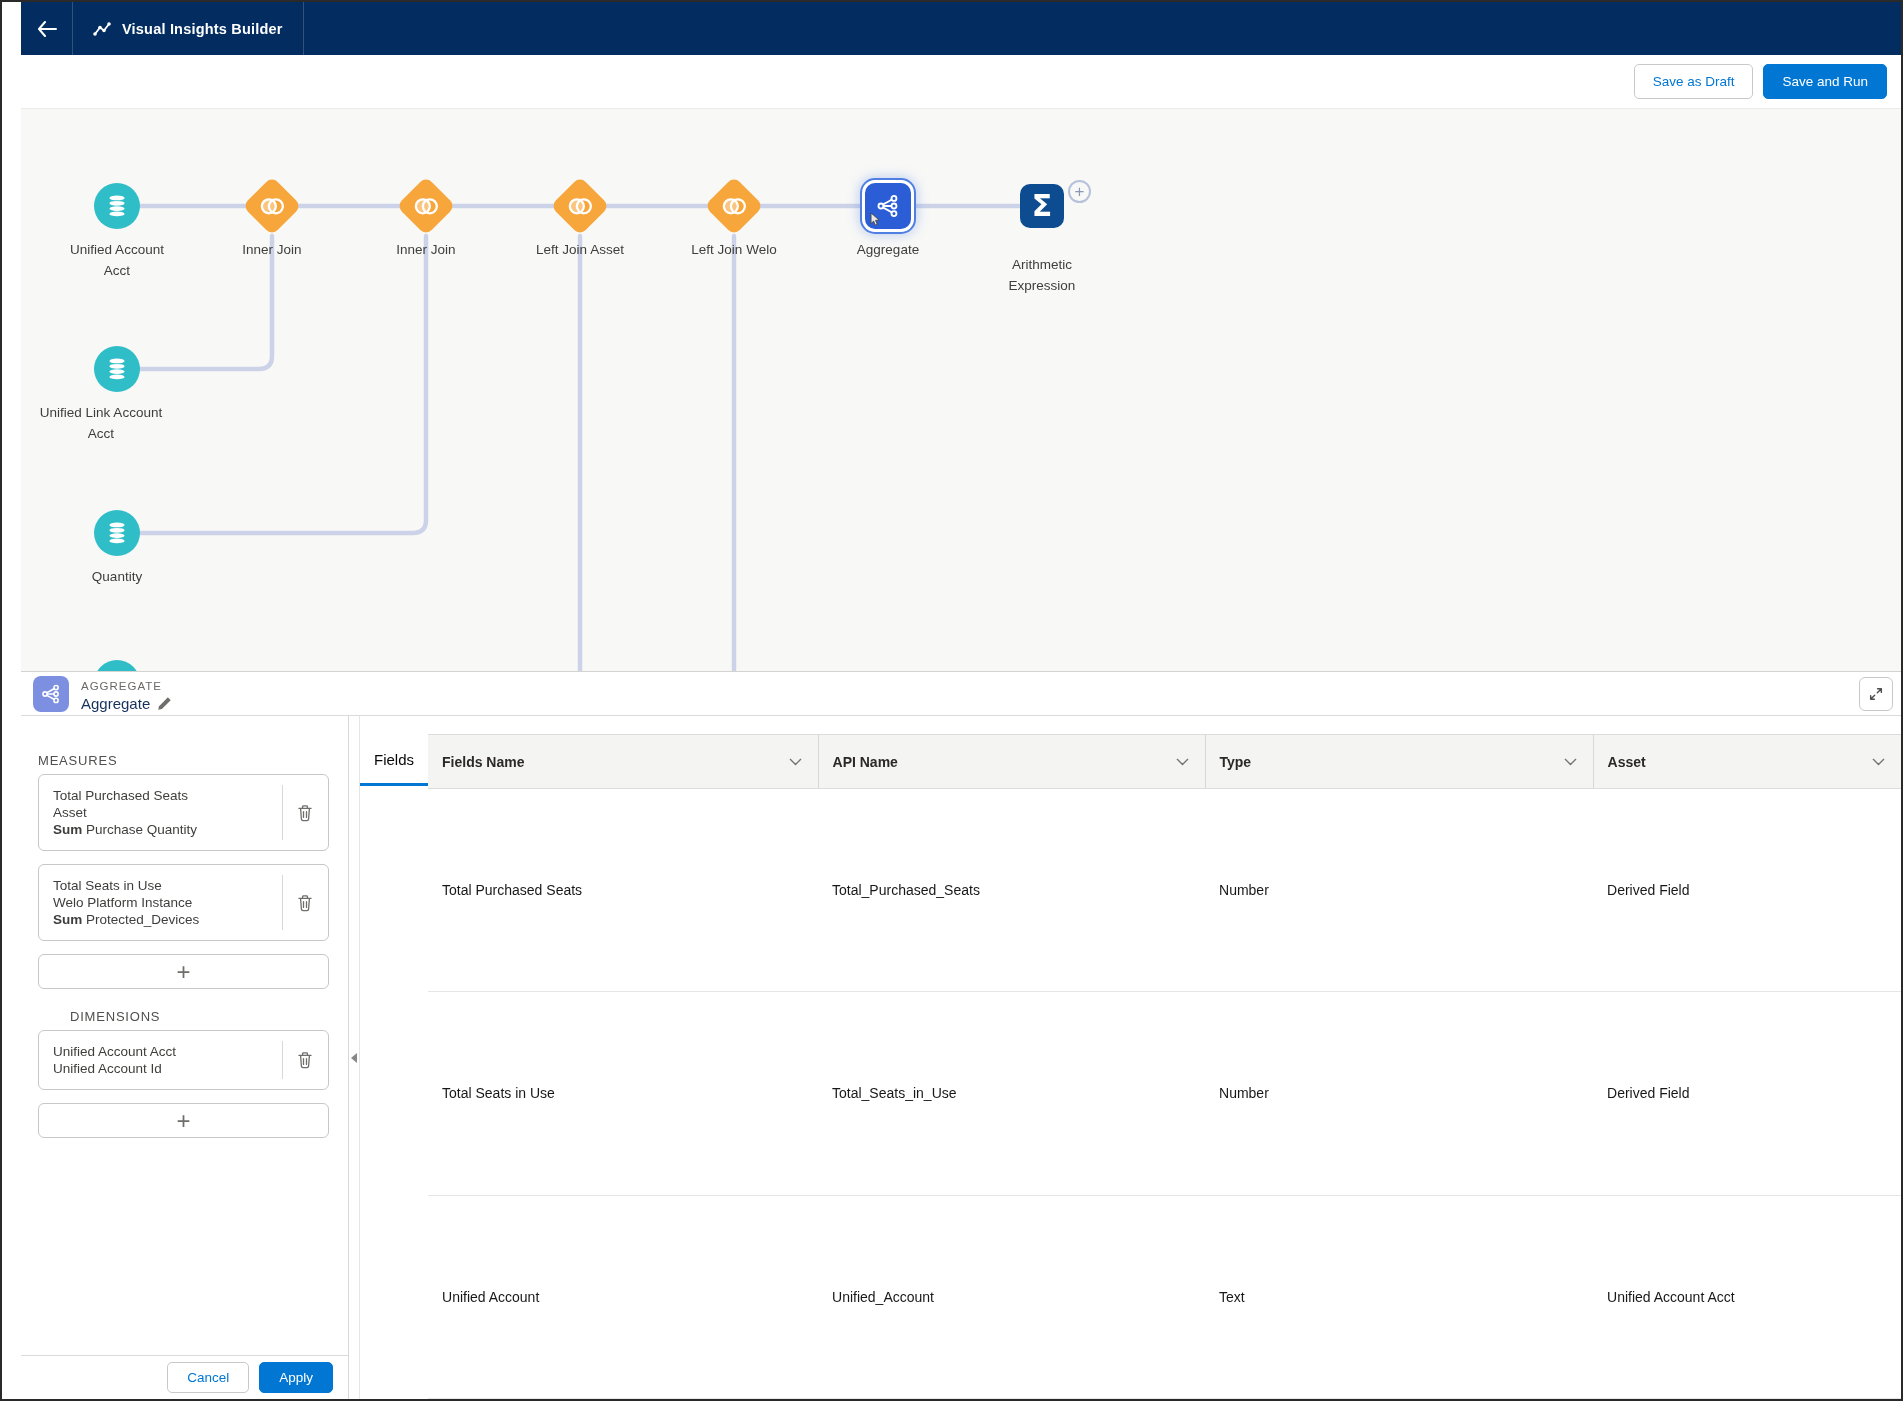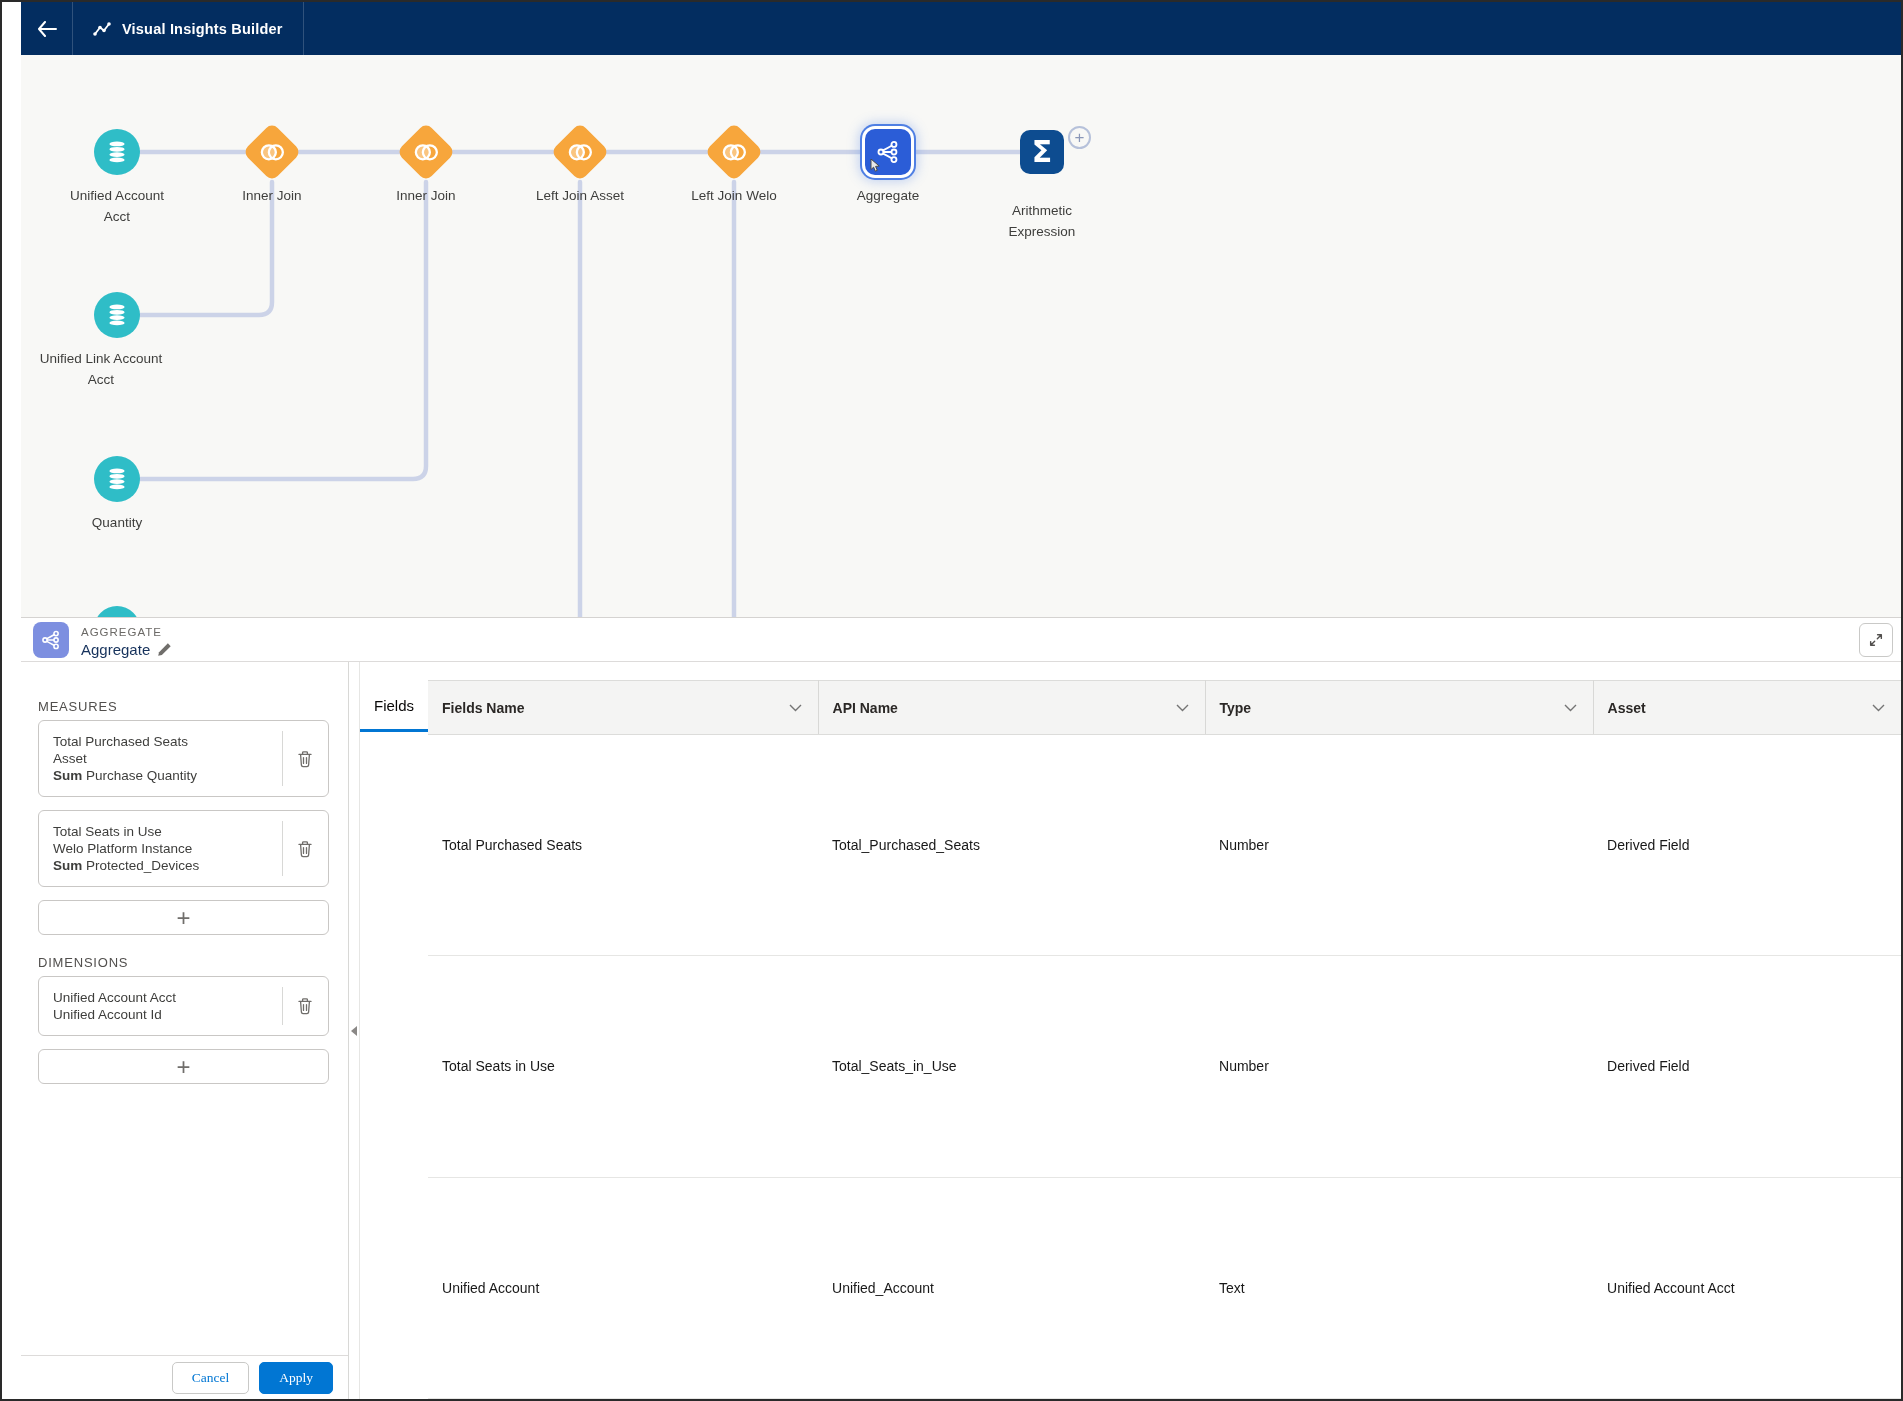--- a/index.html
+++ b/index.html
@@ -47,23 +47,23 @@
   .splitter { width:11px; flex:0 0 auto; border-right:1px solid #e6e6e4; display:flex; align-items:center; justify-content:center; cursor:pointer; }
   .splitter .tri { width:0; height:0; border-top:5px solid transparent; border-bottom:5px solid transparent; border-right:6px solid #8a8886; }
   .content { flex:1 1 auto; min-width:0; display:flex; flex-direction:row; }
 
   .sec-label { font-size:13px; letter-spacing:.8px; color:#514f4d; margin-bottom:6px; }
   .card { border:1px solid #c9c7c5; border-radius:6px; display:flex; align-items:stretch; margin-bottom:13px; background:#fff; }
   .card .ctext { flex:1 1 auto; padding:12px 6px 12px 14px; font-size:13.5px; line-height:17px; color:#3e3e3c; }
   .card .cdel { width:46px; flex:0 0 auto; display:flex; align-items:center; justify-content:center; position:relative; cursor:pointer; }
   .card .cdel::before { content:''; position:absolute; left:0; top:10px; bottom:10px; width:1px; background:#d8d8d6; }
   .add-card { border:1px solid #c9c7c5; border-radius:6px; height:35px; display:flex; align-items:center; justify-content:center; color:#706e6b; font-size:24px; font-weight:300; line-height:30px; cursor:pointer; margin-bottom:13px; background:#fff; }
-  .dims-label { margin-top:20px; }
+  .dims-label { margin-top:20px;margin-left:32px; }
   .side-foot { position:absolute; left:0; right:0; bottom:0; height:44px; border-top:1px solid #dddbda; display:flex; align-items:center; justify-content:flex-end; gap:10px; padding-right:15px; background:#fff; }
-  .side-foot .btn { padding:7px 19px;font-family:Liberation Serif, serif; }
+  .side-foot .btn { padding:7px 19px; }
 
   
   .tabstrip { height:69px; display:flex; align-items:flex-end; border-bottom:1px solid #e3e3e1; flex:0 0 auto; }
   .tab { padding:0 14px 16px; font-size:15px; color:#080707; position:relative; cursor:pointer; }
   .tab.active::after { content:''; position:absolute; left:0; right:0; bottom:-2px; height:3px; background:#0176d3; }
 
   table.fields { border-collapse:collapse; table-layout:fixed; width:100%; margin-top:18px; }
   table.fields th { background:#f4f4f3; border-top:1px solid #dcdcda; border-bottom:1px solid #dcdcda; border-right:1px solid #d8d8d6;
                     height:54px; text-align:left; padding:0 14px; font-size:14px; font-weight:700; color:#2b2826; position:relative; cursor:pointer; }
   table.fields th:last-child { border-right:none; }
@@ -86,20 +86,24 @@
         <path d="M2 13 L7 6.5 L11 9.5 L16 3" stroke="#fff" stroke-width="1.8" fill="none"></path>
         <circle cx="2" cy="13" r="1.8" fill="#fff"></circle>
           <circle cx="7" cy="6.5" r="1.8" fill="#fff"></circle>
           <circle cx="11" cy="9.5" r="1.8" fill="#fff"></circle>
           <circle cx="16" cy="3" r="1.8" fill="#fff"></circle>
       </svg>
       <span class="title">Visual Insights Builder</span>
     </div>
   </div>
 
+  <div class="toolbar">
+    <button class="btn neutral">Save as Draft</button>
+    <button class="btn brand">Save and Run</button>
+  </div>
 
   <div class="canvas">
     <svg class="wires" width="1903" height="562">
       <g stroke="#ccd3e8" stroke-width="4.5" fill="none" stroke-linecap="round">
         <path d="M119 97 H 1021"></path>
         <path d="M118 260 H 238 Q 251 260 251 247 V 127"></path>
         <path d="M118 424 H 392 Q 405 424 405 411 V 127"></path>
         <path d="M118 574 H 546 Q 559 574 559 561 V 127"></path>
         <path d="M713 620 V 127"></path>
       </g>

